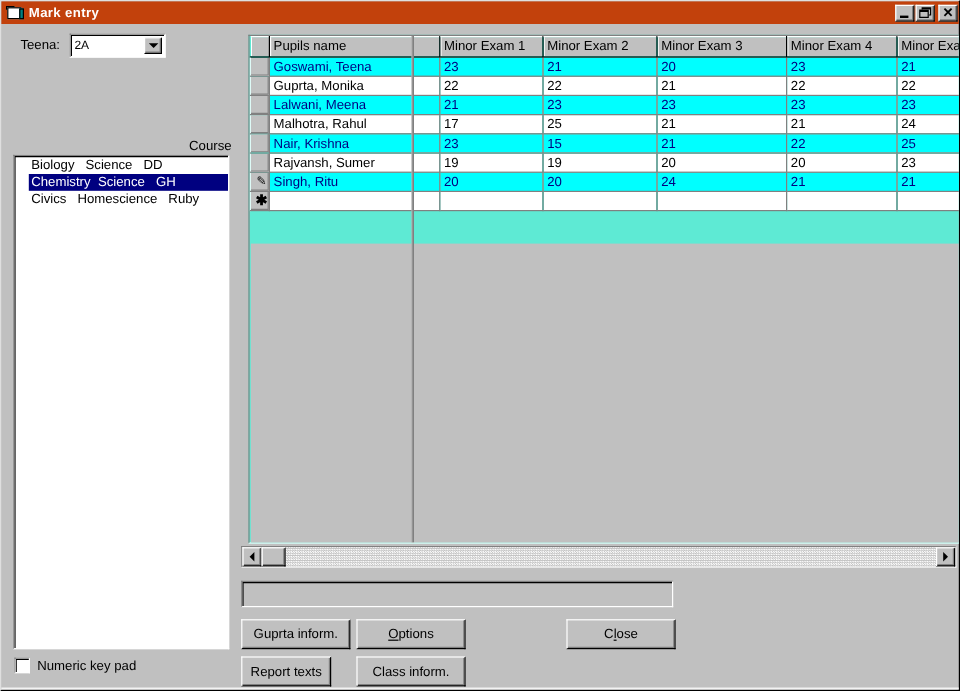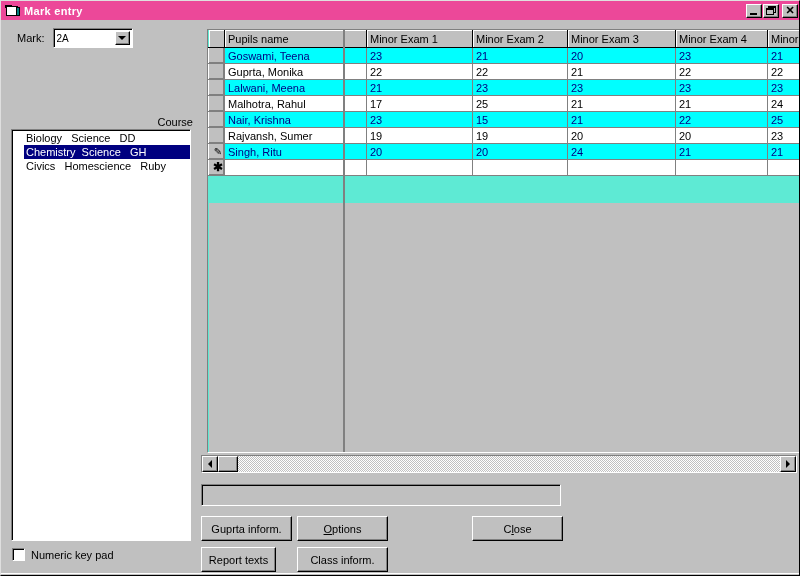--- a/index.html
+++ b/index.html
@@ -24,21 +24,21 @@
     border-left: 1px solid #dfdfdf;
     border-right: 1px solid #000;
     border-bottom: 1px solid #000;
     overflow: hidden;
   }
 
   
   #titlebar {
     position: absolute; left: 0; top: 0;
     width: 800px; height: 19px;
-    background: #ec4899;
+    background: #c2410c;
     display: flex; align-items: center;
     padding: 0 2px;
   }
   #title-icon {
     width: 16px; height: 14px;
     margin: 0 3px 0 2px;
     position: relative;
     flex: 0 0 auto;
   }
   #title-icon .folder {
@@ -403,21 +403,21 @@
           <span class="max-box2"></span>
           <span class="max-box3"></span>
         </div>
       <div class="tbtn close-gap">
           <span class="close-x">✕</span>
         </div>
     </div>
   </div>
 
   <div id="class-row">
-    <span id="class-label">Mark:</span>
+    <span id="class-label">Teena:</span>
     <div id="class-combo">
       <span id="class-value">2A</span>
       <span id="class-arrow">
           <span class="arrow-down"></span>
         </span>
     </div>
   </div>
 
   <div id="course-label">Course</div>
   <div id="course-list">
@@ -430,21 +430,21 @@
     <span id="numeric-box"></span>
     <span id="numeric-label">Numeric key pad</span>
   </div>
 
   <div id="grid-wrap">
     <table class="grid">
       <thead>
         <tr>
           <th class="rowhead-col"></th>
           <th style="width:142px">Pupils name</th>
-          <th style="width:106px">Minor Exam 1</th>
+          <th style="width:86px">Minor Exam 1</th>
           <th style="width:95px">Minor Exam 2</th>
           <th style="width:108px">Minor Exam 3</th>
           <th style="width:92px">Minor Exam 4</th>
           <th style="width:62px">Minor Exam 5</th>
         </tr>
       </thead>
       <tbody>
         <tr class="hl">
           <td class="rowhead"></td>
           <td class="namecell">Goswami, Teena</td>

